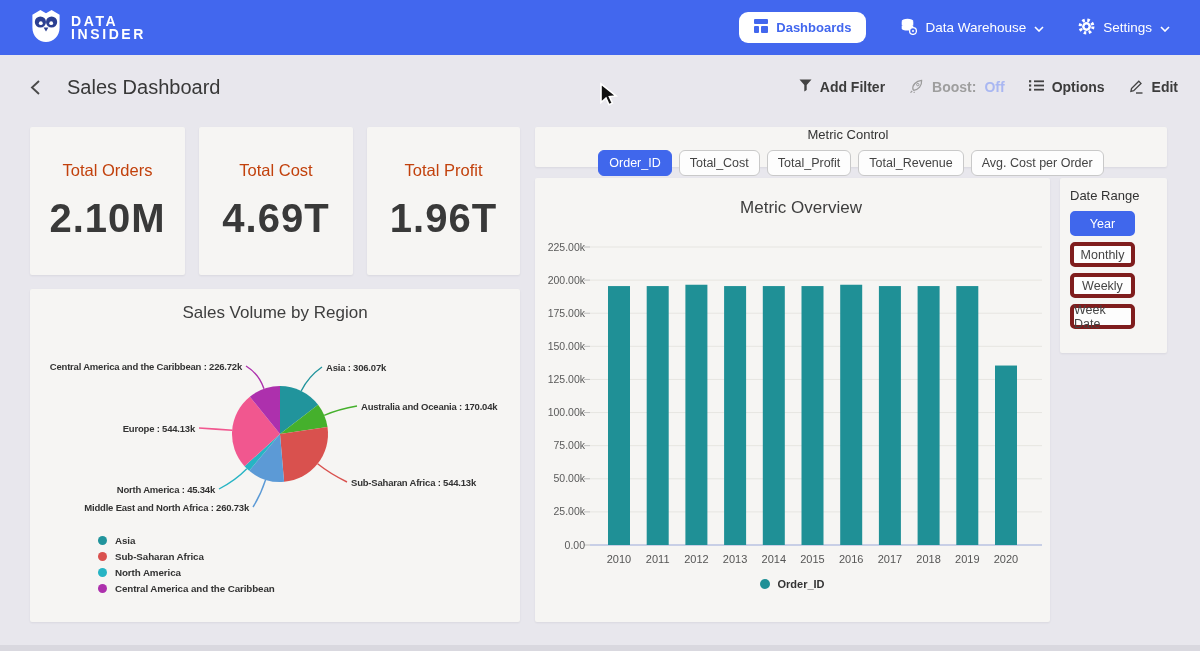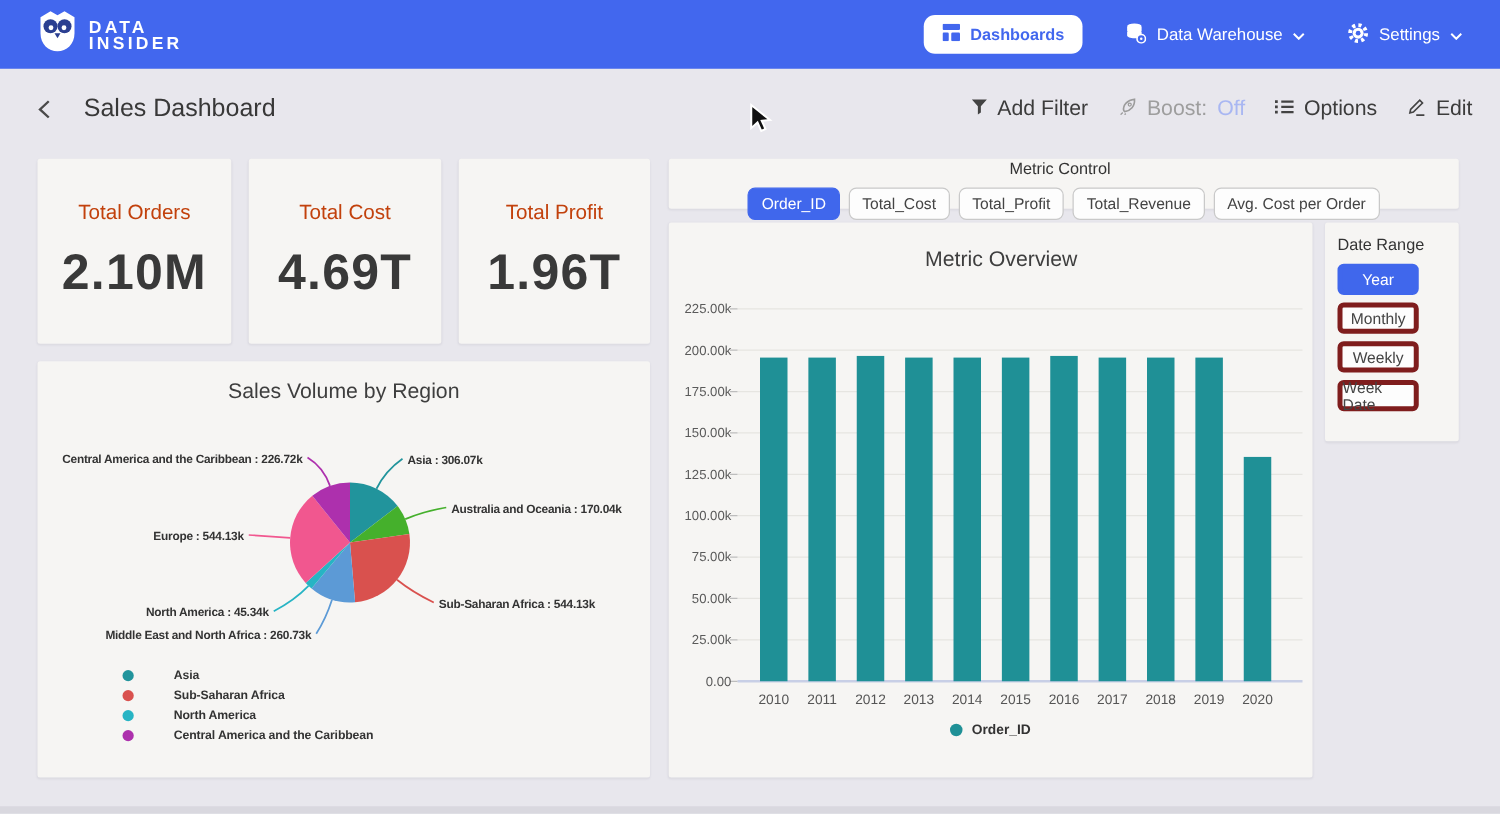--- a/index.html
+++ b/index.html
@@ -13,21 +13,21 @@
   .brand-text { color:#fff; font-size:14px; font-weight:bold; letter-spacing:2.6px; line-height:13px; }
   .nav-right { margin-left:auto; display:flex; align-items:center; gap:34px; }
   .pill-btn { background:#fff; color:#4267ee; border:none; border-radius:9px; height:31px; padding:0 15px; display:flex; align-items:center; gap:8px; font-size:13px; font-weight:bold; cursor:pointer; }
   .nav-item { display:flex; align-items:center; gap:8px; color:#fff; font-size:13.5px; font-weight:500; cursor:pointer; }
 
   
   .page-header { position:absolute; top:55px; left:0; width:1200px; height:64px; display:flex; align-items:center; padding:0 22px 0 30px; }
   .back-btn { display:flex; align-items:center; margin-right:26px; cursor:pointer; }
   .page-title { font-size:20px; color:#383838; font-weight:500; }
   .header-actions { margin-left:auto; display:flex; align-items:center; gap:24px; }
-  .action { display:flex; align-items:center; gap:8px; font-size:17px; color:#3c3c3c; font-weight:400; cursor:pointer; }
+  .action { display:flex; align-items:center; gap:8px; font-size:14px; color:#3c3c3c; font-weight:700; cursor:pointer; }
   .boost-label { color:#9e9e9e; }
   .boost-value { color:#a9b7f2; }
 
   
   .panel { position:absolute; background:#f6f5f3; border-radius:2px; box-shadow:0 1px 2px rgba(40,40,60,0.08); }
 
   .kpi { display:flex; flex-direction:column; align-items:center; }
   .kpi-label { margin-top:34px; font-size:16.5px; font-weight:500; color:#c2410c; }
   .kpi-value { margin-top:16px; font-size:40px; font-weight:bold; color:#393939; letter-spacing:1px;text-align:right; }
 
@@ -40,21 +40,21 @@
   .bar-legend { position:absolute; left:0; right:0; top:400px; display:flex; justify-content:center; align-items:center; gap:7px; }
   .legend-dot { border-radius:50%; display:inline-block; }
   .legend-text { font-size:11px; font-weight:bold; color:#333; }
 
   .axis-label { font-size:10.5px; fill:#5a5a5a; }
   .x-label { font-size:11px; fill:#555; }
   .pie-label { font-size:9.5px; font-weight:bold; fill:#333; letter-spacing:-0.2px; }
 
   .pie-legend-col { position:absolute; display:flex; flex-direction:column; gap:5px; }
   .pie-legend-item { display:flex; align-items:center; gap:8px; height:11px; cursor:pointer; }
-  .pie-legend-item .legend-text { font-size:9.8px; letter-spacing:-0.1px;margin-left:24px; }
+  .pie-legend-item .legend-text { font-size:9.8px; letter-spacing:-0.1px; }
 
   .date-panel { padding:10px 10px; }
   .date-label { font-size:13px; color:#333; margin-bottom:8px; }
   .date-btn { width:65px; height:25px; border-radius:5px; border:4px solid #7f1d1d; background:#fdfdfd; color:#444; font-size:12.5px; display:flex; align-items:center; justify-content:center; margin-bottom:6px; cursor:pointer; }
   .date-btn.selected { background:#4067ec; border-color:#4067ec; color:#fff; }
 
   .bottom-strip { position:absolute; left:0; top:645px; width:1200px; height:6px; background:#d9d8df; }
   .cursor { position:absolute; left:597px; top:82px; pointer-events:none; }
 </style>
 </head>

